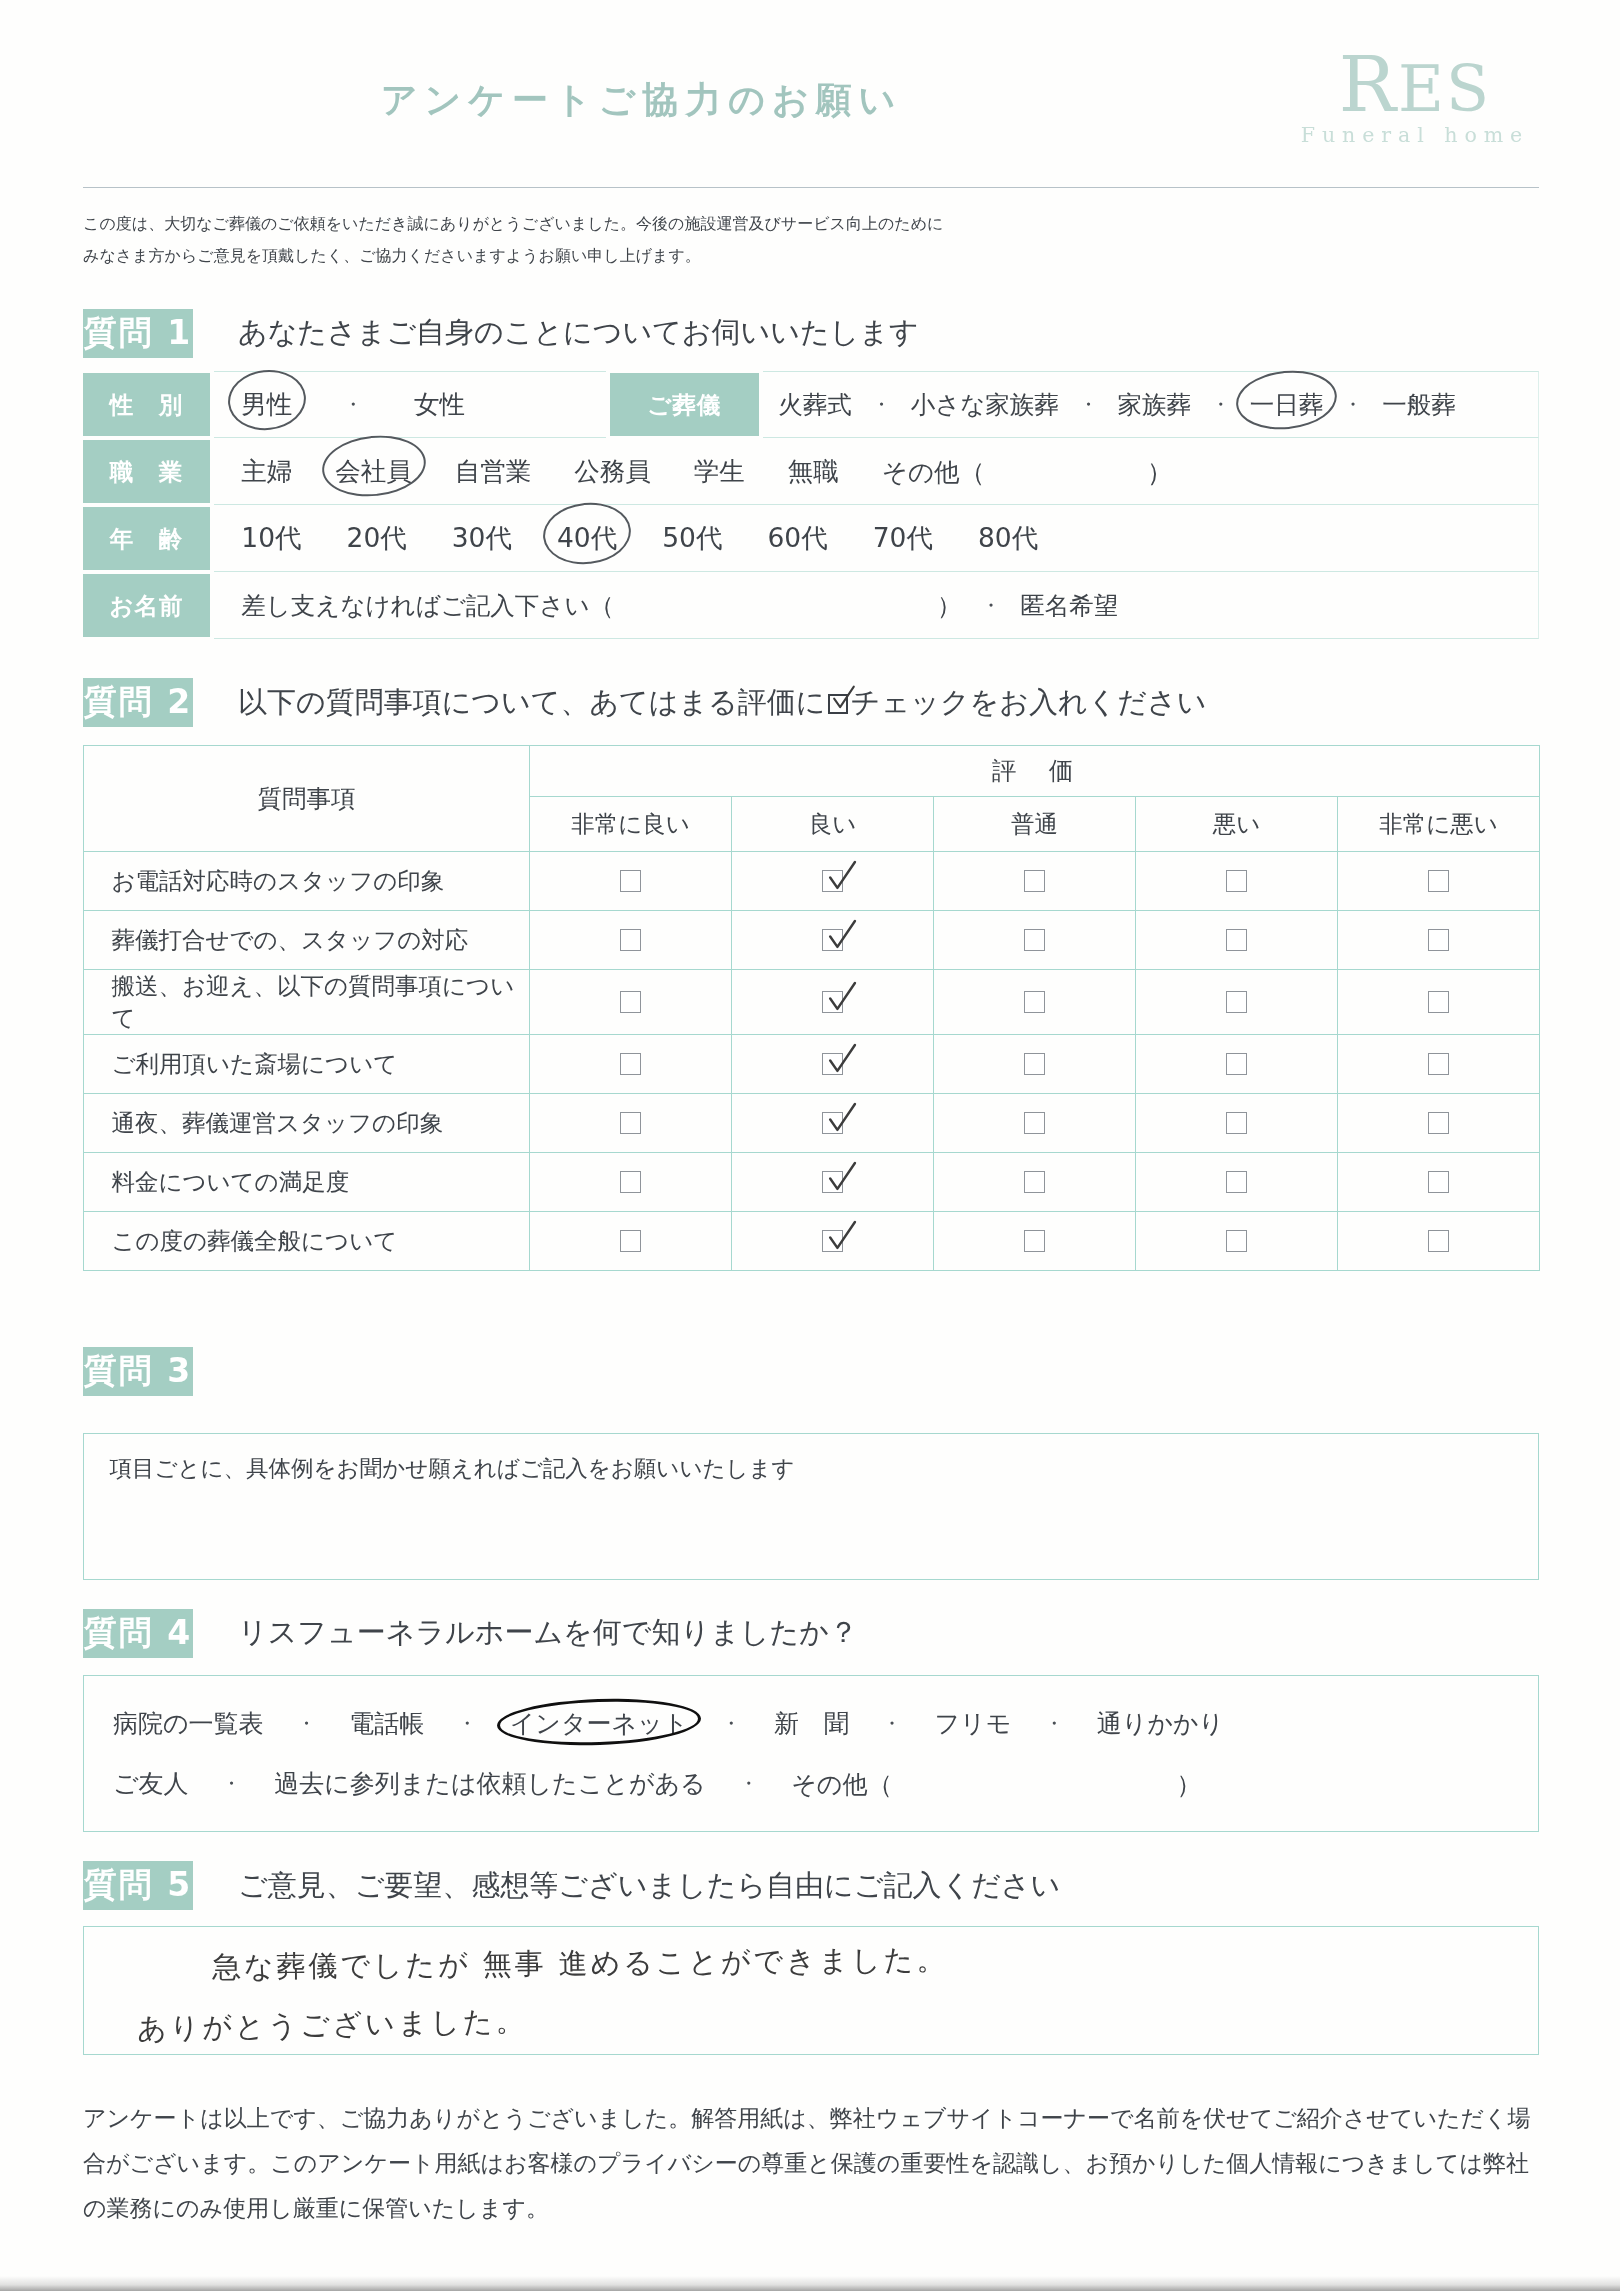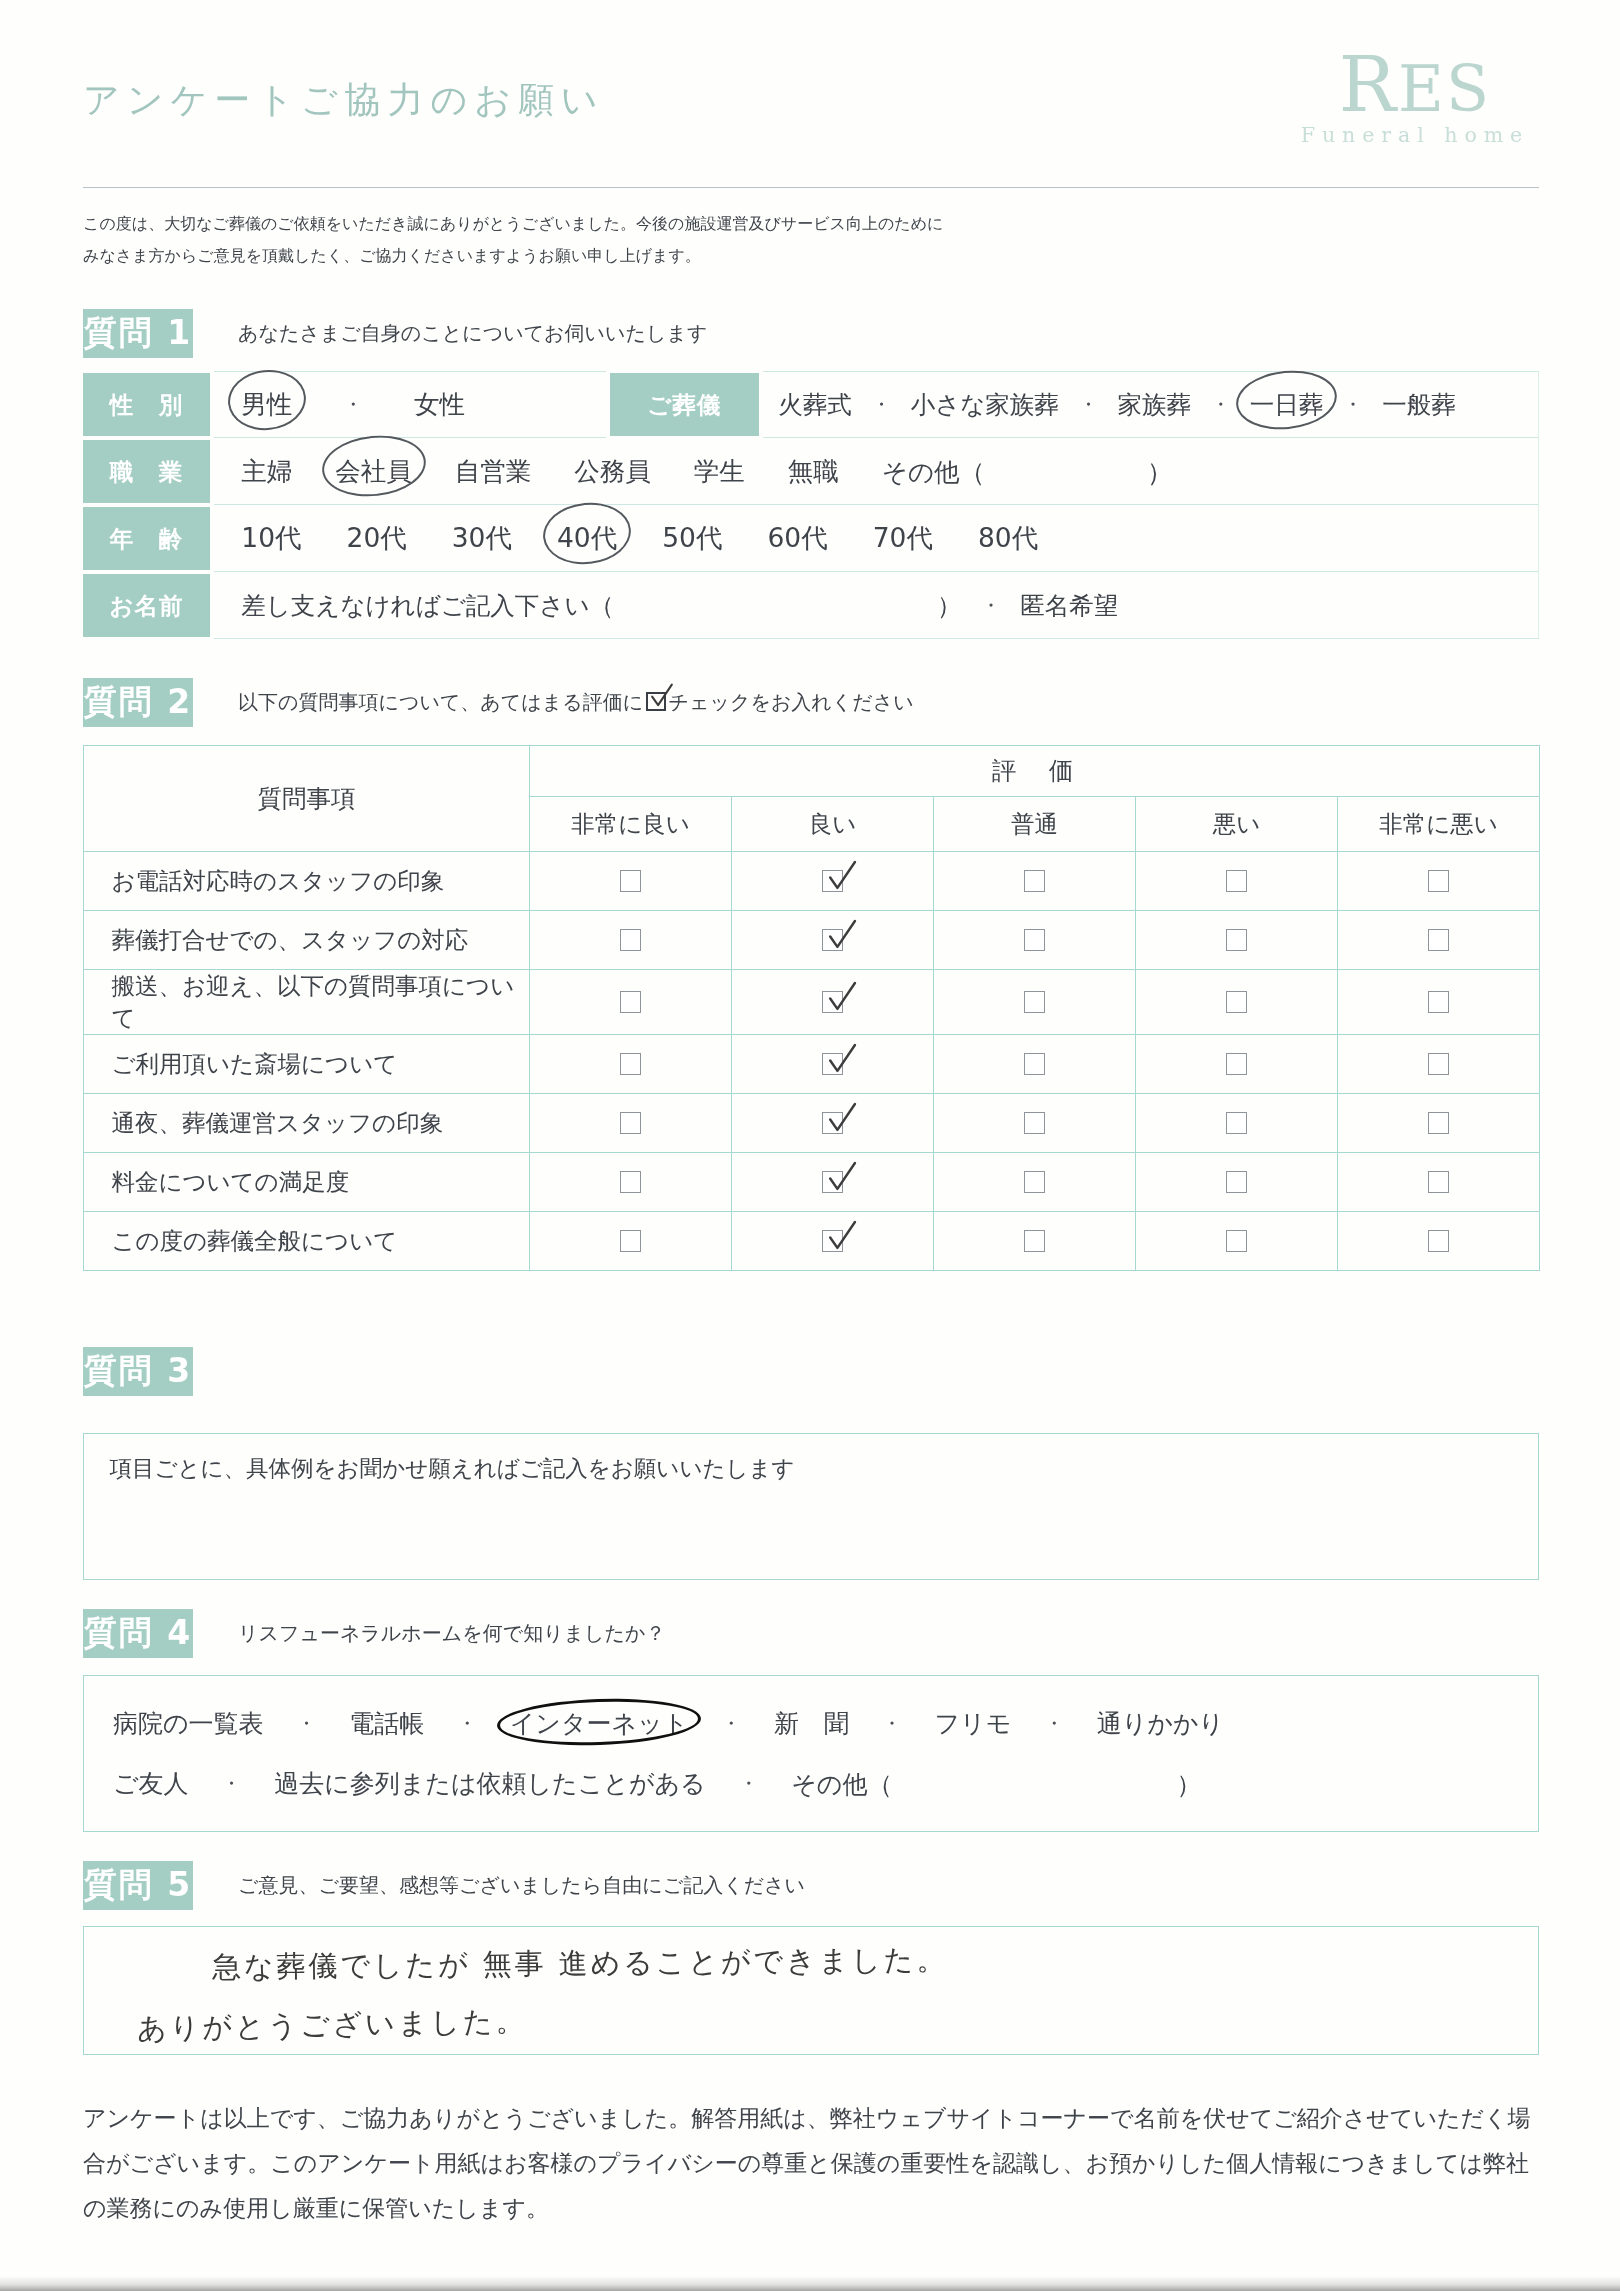--- a/index.html
+++ b/index.html
@@ -9,36 +9,36 @@
     --ink:#3f444a;
     --hand:#3c3c3c;
   }
   *{box-sizing:border-box;margin:0;padding:0;}
   body{background:#e8e8e8;font-family:"DejaVu Sans","Liberation Sans",sans-serif;}
   .page{position:relative;width:1620px;height:2292px;background:#fefefd;margin:0 auto;overflow:hidden;color:var(--ink);}
   .content{position:relative;padding:0 81px 0 83px;}
 
   
   .hdr{position:relative;height:188px;border-bottom:1px solid #b7c2c8;}
-  .page-title{position:absolute;left:0;top:76px;width:1117px;text-align:left;
-    font-size:36px;letter-spacing:6.9px;color:#a2c5be;font-weight:normal;}
+  .page-title{position:absolute;left:0;top:76px;width:1117px;text-align:center;
+    font-size:36px;letter-spacing:6.9px;color:#a2c5be;font-weight:bold;}
   .logo{position:absolute;right:9.8px;top:47px;text-align:center;color:#bbd5cf;
     font-family:"DejaVu Serif","Liberation Serif",serif;line-height:1;}
   .logo-main{font-size:63px;letter-spacing:2px;}
   .logo-main .r{font-size:76px;}
   .logo-sub{font-size:20.6px;letter-spacing:6.9px;color:#c8ded8;margin-top:2px;}
 
   
   .intro{margin-top:19.6px;font-size:16px;line-height:2.0;color:var(--ink);}
 
   
   .sec-hdr{display:flex;align-items:center;gap:45px;}
   .badge{flex:0 0 110px;height:49px;background:var(--accent);color:#fff;
     display:flex;align-items:center;justify-content:center;font-size:33px;font-weight:bold;letter-spacing:2px;}
-  .sec-heading{font-size:20px;color:var(--ink);}
+  .sec-heading{font-size:29px;color:var(--ink);}
 
   
   .q1-grid{margin-top:13.7px;}
   .q1-row{display:flex;align-items:stretch;height:67px;}
   .q1-label{width:127px;background:var(--accent);color:#fff;font-weight:bold;font-size:23.5px;
     display:flex;align-items:center;justify-content:center;letter-spacing:1px;margin:2px 3.9px 2px 0;flex:none;}
   .q1-label.mid{width:149px;margin-left:3.9px;}
   .q1-opts{display:flex;align-items:center;flex:1;position:relative;
     font-size:25.5px;border-bottom:1px solid var(--rowline);padding-left:27.4px;gap:43px;white-space:nowrap;}
   .q1-row:first-child .q1-opts{border-top:1px solid var(--rowline);}

